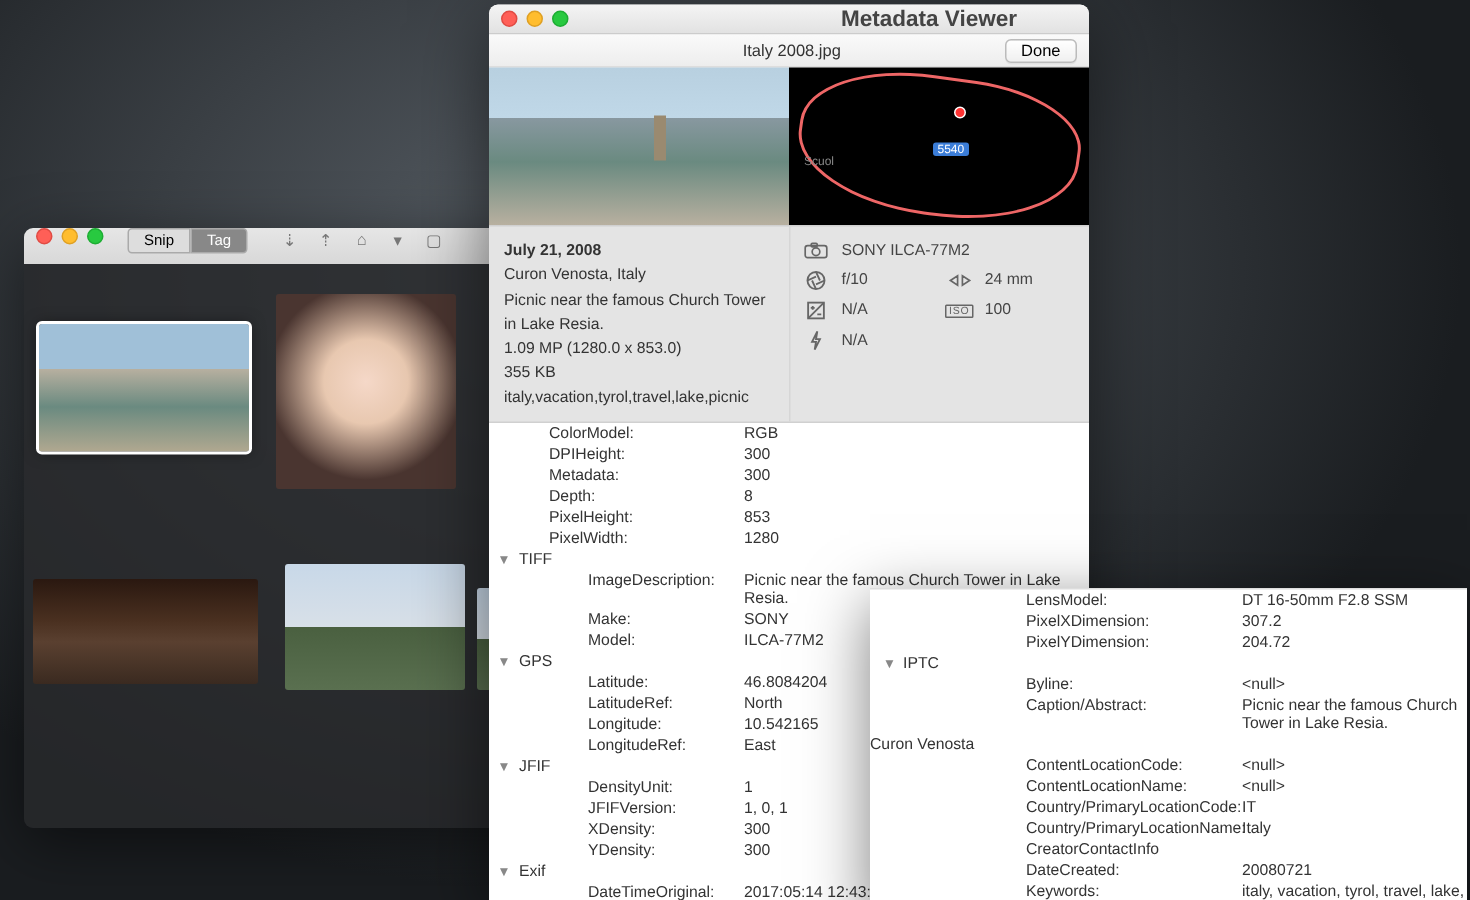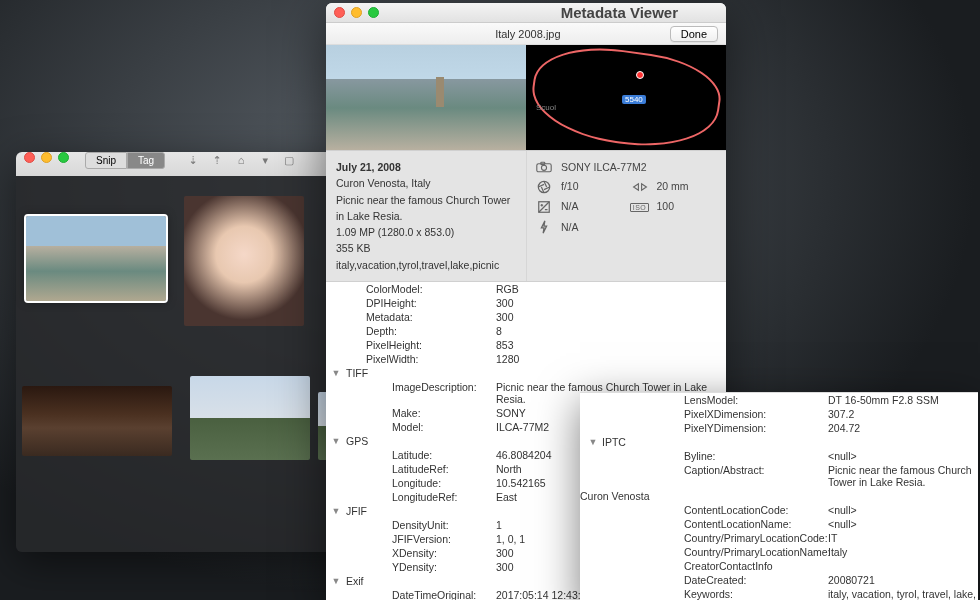--- a/index.html
+++ b/index.html
@@ -156,21 +156,21 @@
               </svg>
             </span>
           <span>f/10</span>
         </div>
         <div class="half">
           <span class="ico">
               <svg viewBox="0 0 20 12">
                 <path d="M2 6 L8 2 L8 10 Z M18 6 L12 2 L12 10 Z"></path>
               </svg>
             </span>
-          <span>20 mm</span>
+          <span>24 mm</span>
         </div>
       </div>
       <div class="cam-row split">
         <div class="half">
           <span class="ico">
               <svg viewBox="0 0 16 16">
                 <rect x="2" y="2" width="12" height="12"></rect>
                 <path d="M2 14 L14 2"></path>
                 <path d="M4 6 L7 6 M5.5 4.5 L5.5 7.5 M9 11 L12 11"></path>
               </svg>

